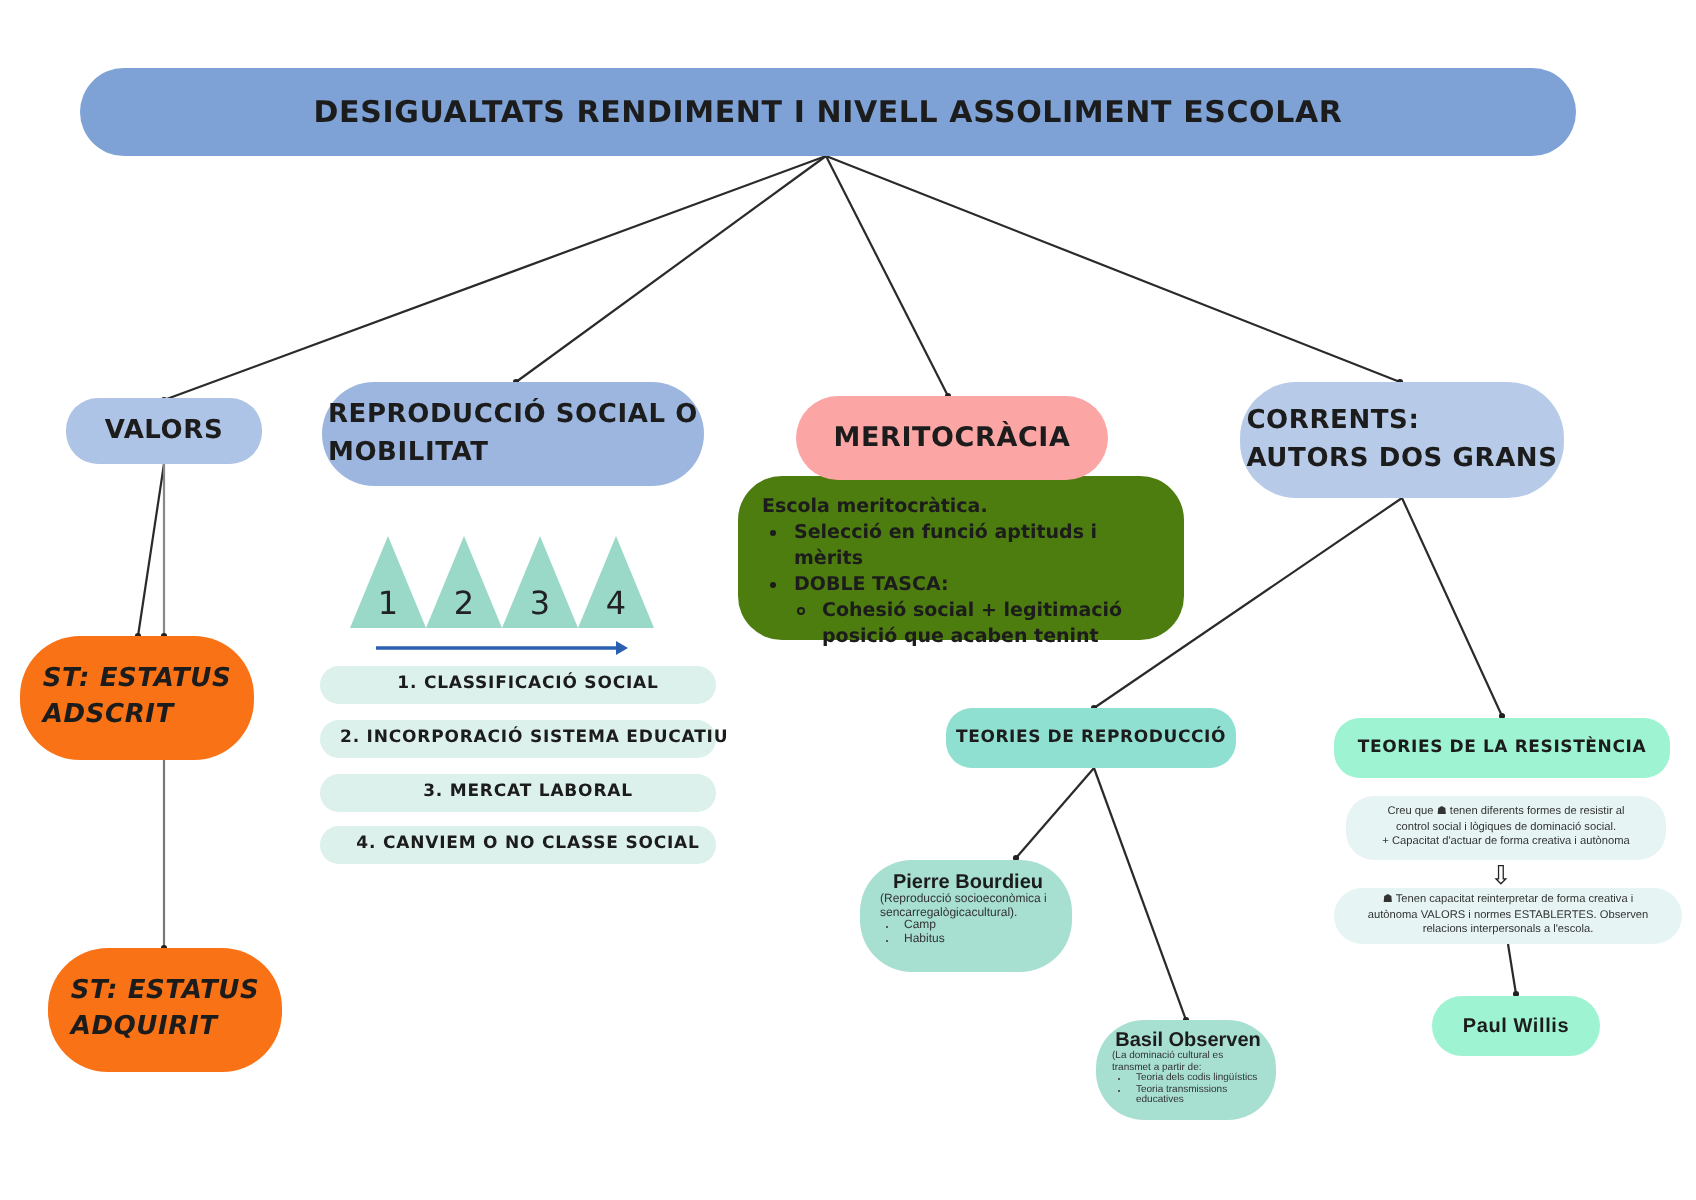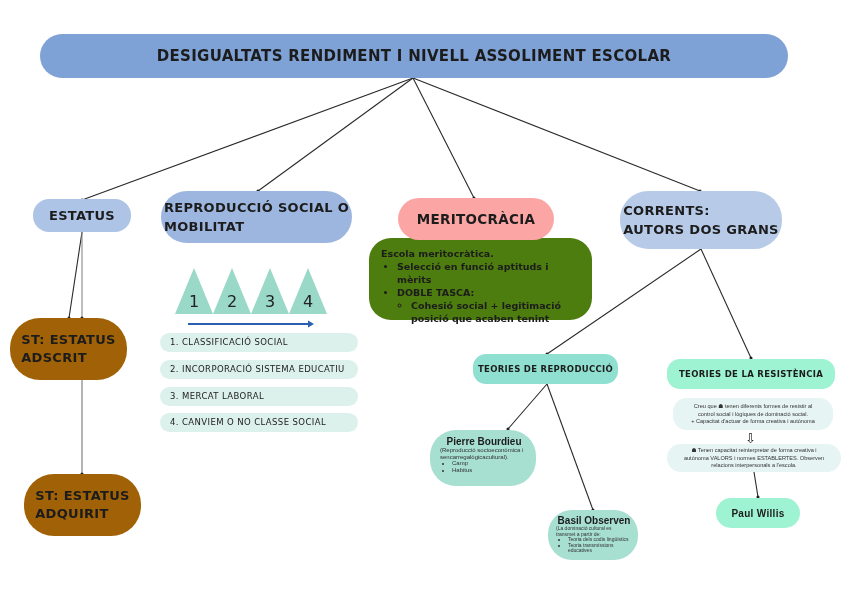--- a/index.html
+++ b/index.html
@@ -2,35 +2,35 @@
 <html><head>
 <meta charset="utf-8">
 <style>
   html,body{margin:0;padding:0;background:#ffffff;}
   body{width:848px;height:600px;position:relative;overflow:hidden;font-family:"DejaVu Sans",sans-serif;color:#1c1c1c;}
   svg.links{position:absolute;left:0;top:0;width:848px;height:600px;pointer-events:none;}
   .node{position:absolute;display:flex;align-items:center;justify-content:center;box-sizing:border-box;font-weight:bold;letter-spacing:0.3px;}
   .title{left:40px;top:34px;width:748px;height:44px;border-radius:24px;background:#7fa2d6;font-size:15px;font-weight:bold;}
   .blue{background:#aec4e6;}
   .blue2{background:#9db6df;}
-  .lightblue{background:#a16207;}
+  .lightblue{background:#f97316;font-style:italic;}
   .estatus{left:33px;top:199px;width:98px;height:33px;border-radius:16px;font-size:13px;}
   .repro{left:161px;top:191px;width:191px;height:52px;border-radius:26px;font-size:13px;line-height:19px;}
   .merit{left:398px;top:198px;width:156px;height:42px;border-radius:21px;font-size:13.5px;background:#fca5a5;}
   .autors{left:620px;top:191px;width:162px;height:58px;border-radius:28px;font-size:13px;line-height:19px;background:#b7cbe9;}
   .adscrit{left:10px;top:318px;width:117px;height:62px;border-radius:30px;font-size:13px;line-height:18px;}
   .adquirit{left:24px;top:474px;width:117px;height:62px;border-radius:30px;font-size:13px;line-height:18px;}
   .meritbox{position:absolute;left:369px;top:238px;width:223px;height:82px;border-radius:22px;background:#4d7c0f;box-sizing:border-box;padding:9px 10px 0 12px;font-size:9.5px;font-weight:bold;line-height:13px;}
   .meritbox ul{margin:0;padding-left:16px;}
   .meritbox ul li{list-style:disc;}
   .meritbox ul ul{padding-left:14px;}
   .meritbox ul ul li{list-style:circle;}
   .tri{position:absolute;top:268px;width:0;height:0;border-left:19px solid transparent;border-right:19px solid transparent;border-bottom:46px solid #9ad8c8;}
   .trinum{position:absolute;top:292px;width:38px;text-align:center;font-size:16px;font-weight:normal;color:#222;}
-  .step{position:absolute;left:160px;width:198px;height:19px;border-radius:10px;background:#dcf0ec;box-sizing:border-box;padding-left:10px;font-size:8.5px;font-weight:normal;line-height:19px;letter-spacing:0.4px;white-space:nowrap;}
+  .step{position:absolute;left:160px;width:198px;height:19px;border-radius:10px;background:#dcf0ec;box-sizing:border-box;padding-left:10px;font-size:8.5px;font-weight:bold;line-height:19px;letter-spacing:0.4px;white-space:nowrap;text-align:center;}
   .teal{background:#8fe0d0;}
   .mint{background:#9ef3d2;}
   .teorrep{left:473px;top:354px;width:145px;height:30px;border-radius:13px;font-size:8.5px;}
   .teorres{left:667px;top:359px;width:168px;height:30px;border-radius:13px;font-size:8.5px;}
   .person{position:absolute;box-sizing:border-box;background:#a7dfd1;border-radius:26px;font-family:"Liberation Sans",sans-serif;padding:6px 8px 0 10px;}
   .person .pname{font-size:10px;font-weight:bold;text-align:center;}
   .person .pdesc{font-size:6px;line-height:6.5px;color:#333;}
   .person ul{margin:0;padding-left:12px;}
   .bourdieu{left:430px;top:430px;width:106px;height:56px;}
   .bernstein{left:548px;top:510px;width:90px;height:50px;border-radius:24px;padding:5px 6px 0 8px;}
@@ -62,21 +62,21 @@
     <line x1="547" y1="384" x2="508" y2="429"></line>
     <line x1="547" y1="384" x2="593" y2="510"></line>
     <line x1="754" y1="472" x2="758" y2="497"></line>
   </g>
   <line x1="188" y1="324" x2="308" y2="324" stroke="#2b5fb0" stroke-width="1.8"></line>
   <polygon points="308,320.5 314,324 308,327.5" fill="#2b5fb0"></polygon>
 </svg>
 
 <div class="node title">DESIGUALTATS RENDIMENT I NIVELL ASSOLIMENT ESCOLAR</div>
 
-<div class="node blue estatus">ESTATUS</div>
+<div class="node blue estatus">VALORS</div>
 <div class="node lightblue adscrit">
   <div>
       <div>ST: ESTATUS</div>
       <div>ADSCRIT</div>
     </div>
 </div>
 <div class="node lightblue adquirit">
   <div>
       <div>ST: ESTATUS</div>
       <div>ADQUIRIT</div>

